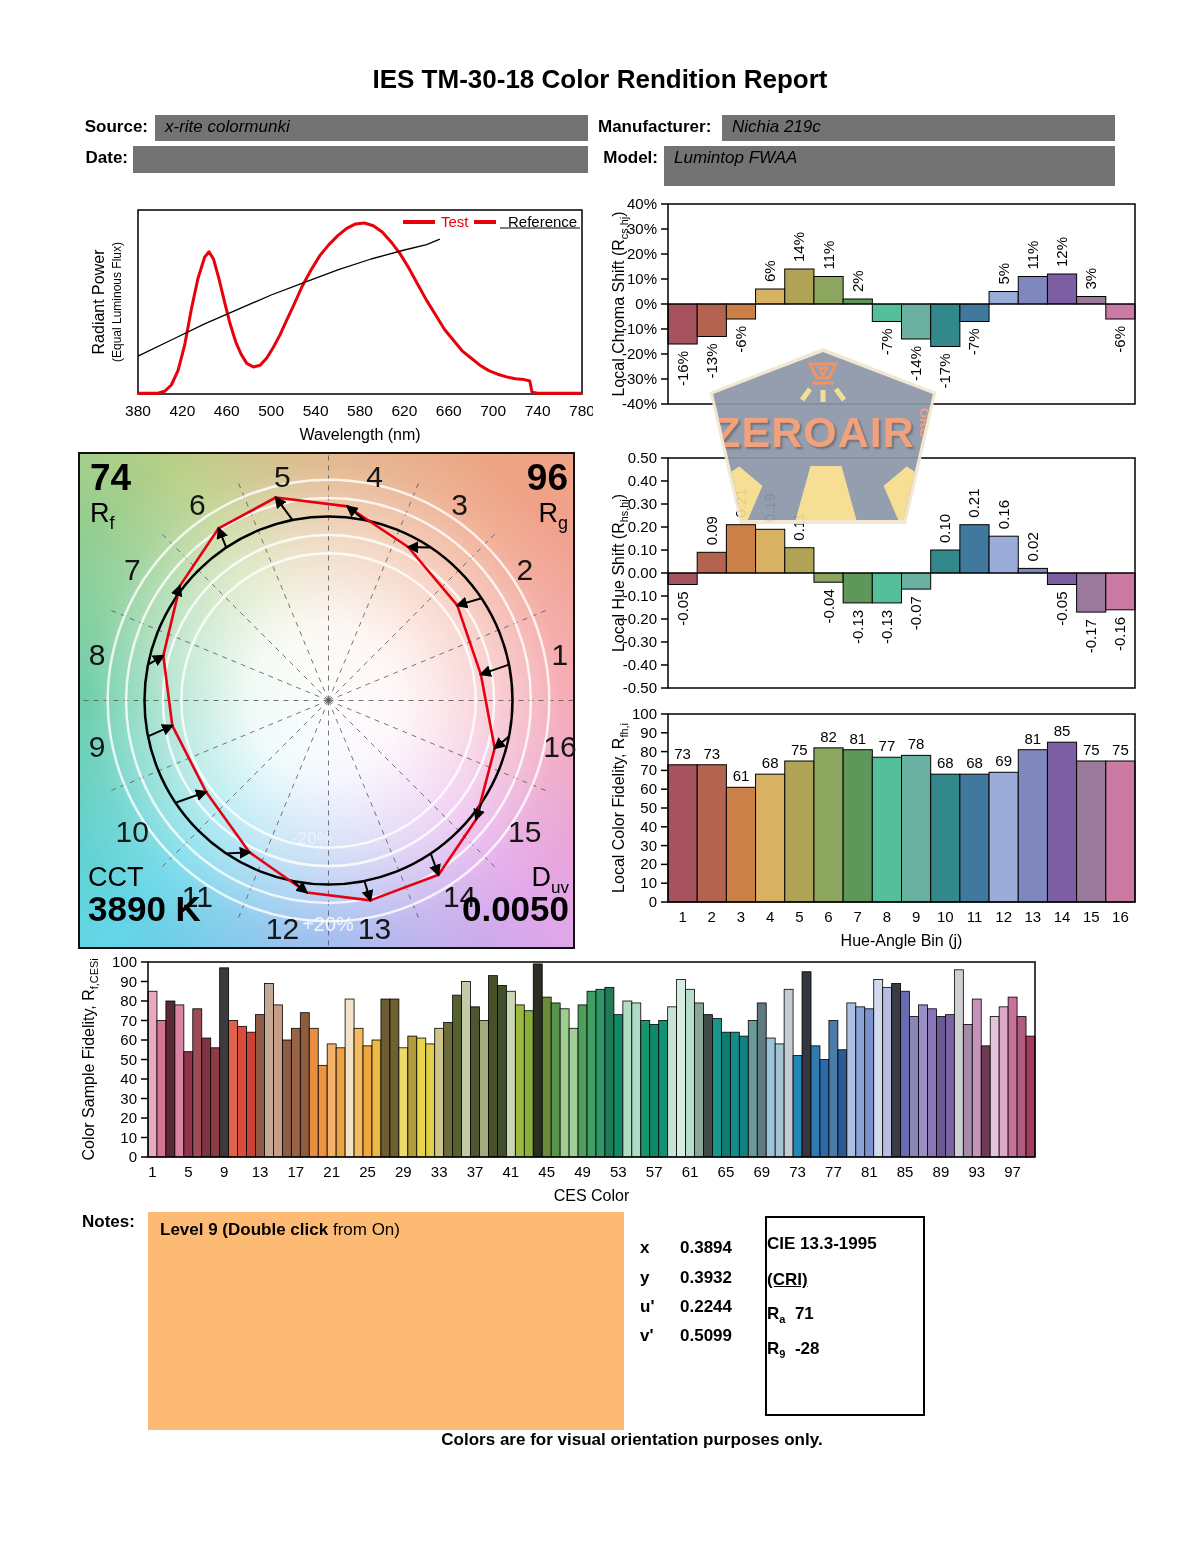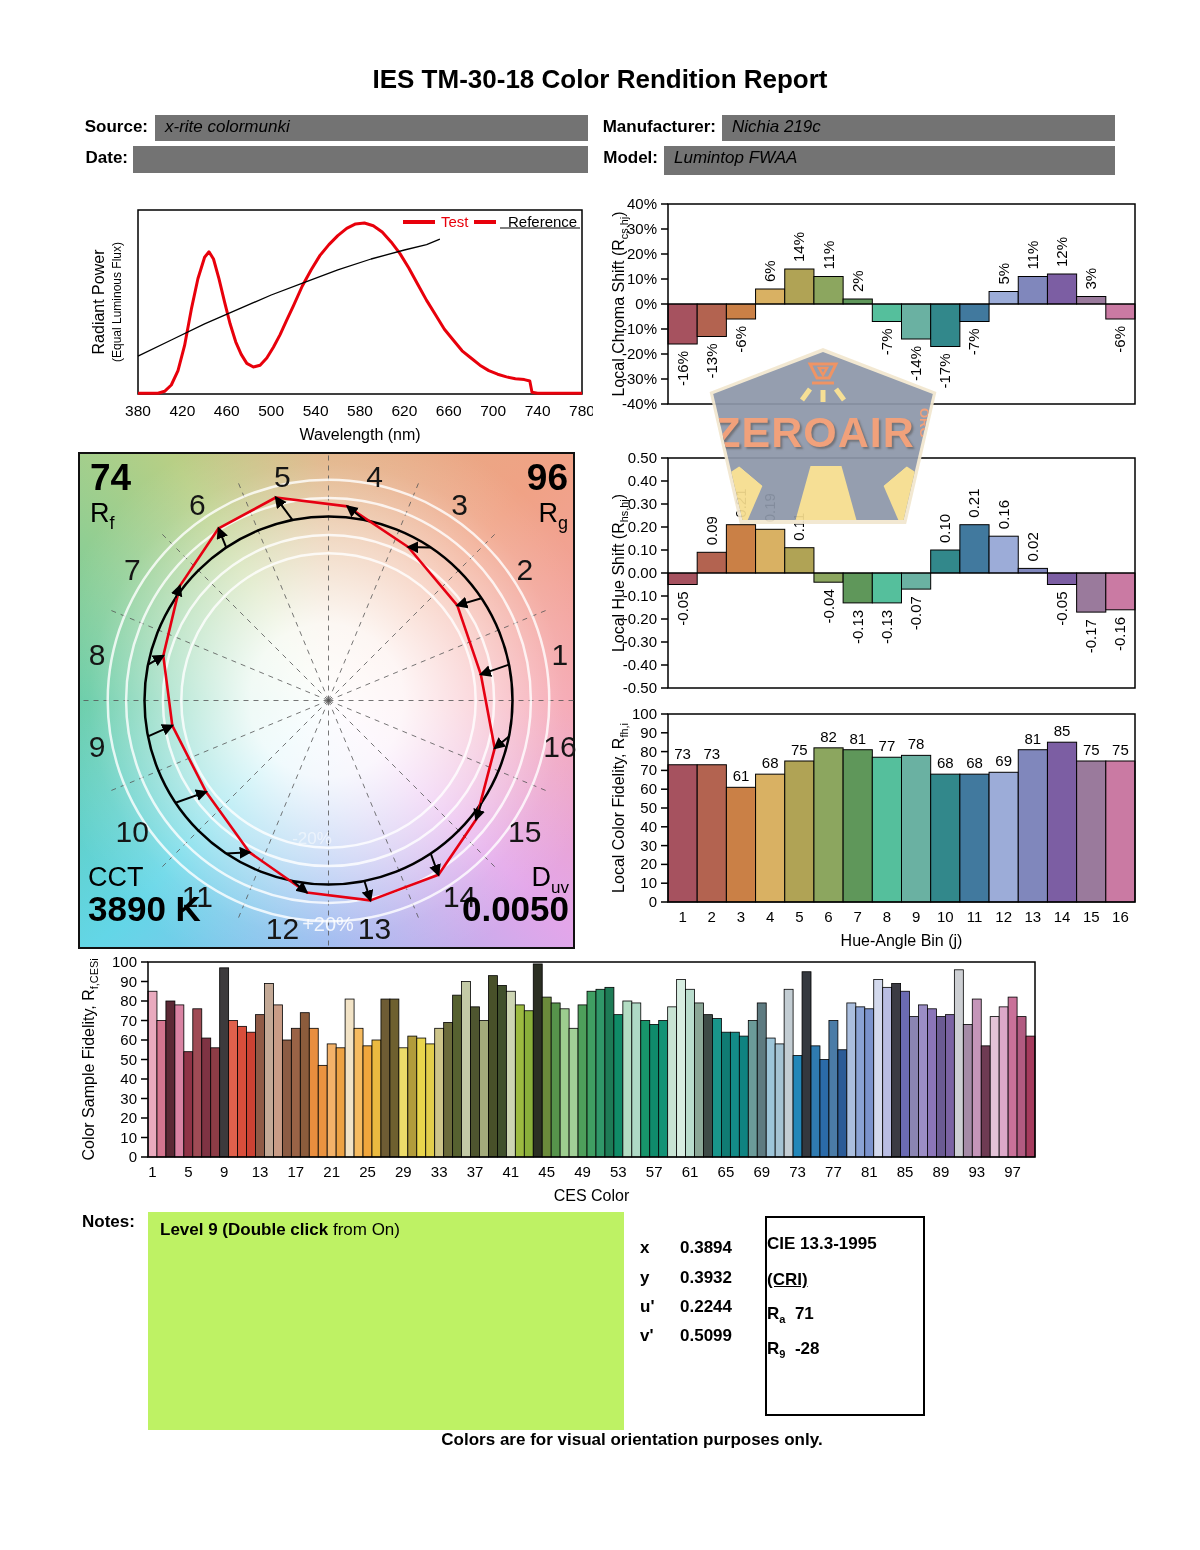--- a/index.html
+++ b/index.html
@@ -5,41 +5,41 @@
   html,body{margin:0;padding:0;}
   body{width:1200px;height:1550px;position:relative;background:#fff;color:#000;
        font-family:"Liberation Sans",sans-serif;overflow:hidden;}
   .abs{position:absolute;}
   .title{position:absolute;top:64px;left:0;width:1200px;text-align:center;
          font-size:26px;font-weight:bold;}
   .lab{position:absolute;font-weight:bold;font-size:17px;}
   .box{position:absolute;background:#737373;font-size:17px;padding:2px 0 0 10px;box-sizing:border-box;font-style:italic;}
   #src-lab{top:117px;left:60px;width:88px;text-align:right;}
   #src-box{top:115px;left:155px;width:433px;height:26px;}
-  #mfr-lab{top:117px;left:598px;width:118px;text-align:right;}
+  #mfr-lab{top:117px;left:598px;width:118px;}
   #mfr-box{top:115px;left:722px;width:393px;height:26px;}
   #date-lab{top:148px;left:60px;width:68px;text-align:right;}
   #date-box{top:146px;left:133px;width:455px;height:27px;}
   #model-lab{top:148px;left:598px;width:60px;text-align:right;}
-  #model-box{top:146px;left:664px;width:451px;height:29px;}
+  #model-box{top:146px;left:664px;width:451px;height:40px;}
   svg text{font-family:"Liberation Sans",sans-serif;}
   #spd-svg{position:absolute;left:88px;top:198px;}
   #cvg{position:absolute;left:78px;top:452px;width:497px;height:497px;border:2px solid #111;box-sizing:border-box;
     background:
       radial-gradient(circle at 50% 50%, rgba(255,255,255,.98) 0%, rgba(255,255,255,.9) 22%,
         rgba(255,255,255,.55) 45%, rgba(255,255,255,.12) 68%, rgba(255,255,255,0) 82%),
       conic-gradient(from 0deg at 50% 50%, #e0b183 0%, #f0a285 12%, #f5a2ae 25%, #e3a6ea 37%,
         #98b7ef 50%, #63d6e7 62%, #5ec9a2 75%, #8fce93 84%, #b8cf85 91%, #e0b183 100%);}
   #cvg svg{position:absolute;left:0;top:0;}
   #chroma-svg{position:absolute;left:608px;top:188px;}
   #hue-svg{position:absolute;left:608px;top:448px;}
   #fid-svg{position:absolute;left:608px;top:702px;}
   #ces-svg{position:absolute;left:78px;top:952px;}
   #notes-lab{top:1212px;left:82px;}
-  #notes-box{top:1212px;left:148px;width:452px;height:202px;background:#bef264;
+  #notes-box{top:1212px;left:148px;width:452px;height:202px;background:#fdba74;
              font-size:17px;padding:8px 12px;}
   .chrow{position:absolute;left:640px;font-size:17px;font-weight:bold;width:160px;}
   .chrow .l{display:inline-block;width:26px;}
   .chrow .v{display:inline-block;margin-left:14px;}
   #cie-box{top:1216px;left:765px;width:160px;height:200px;border:2px solid #000;
            text-align:left;box-sizing:border-box;}
   .cie-t{margin-top:16px;font-weight:bold;font-size:17px;}
   .cie-c{margin-top:16px;font-weight:bold;font-size:17px;text-decoration:underline;}
   .cie-r{margin-top:14px;font-weight:bold;font-size:17px;}
   sub{font-size:.65em;}

